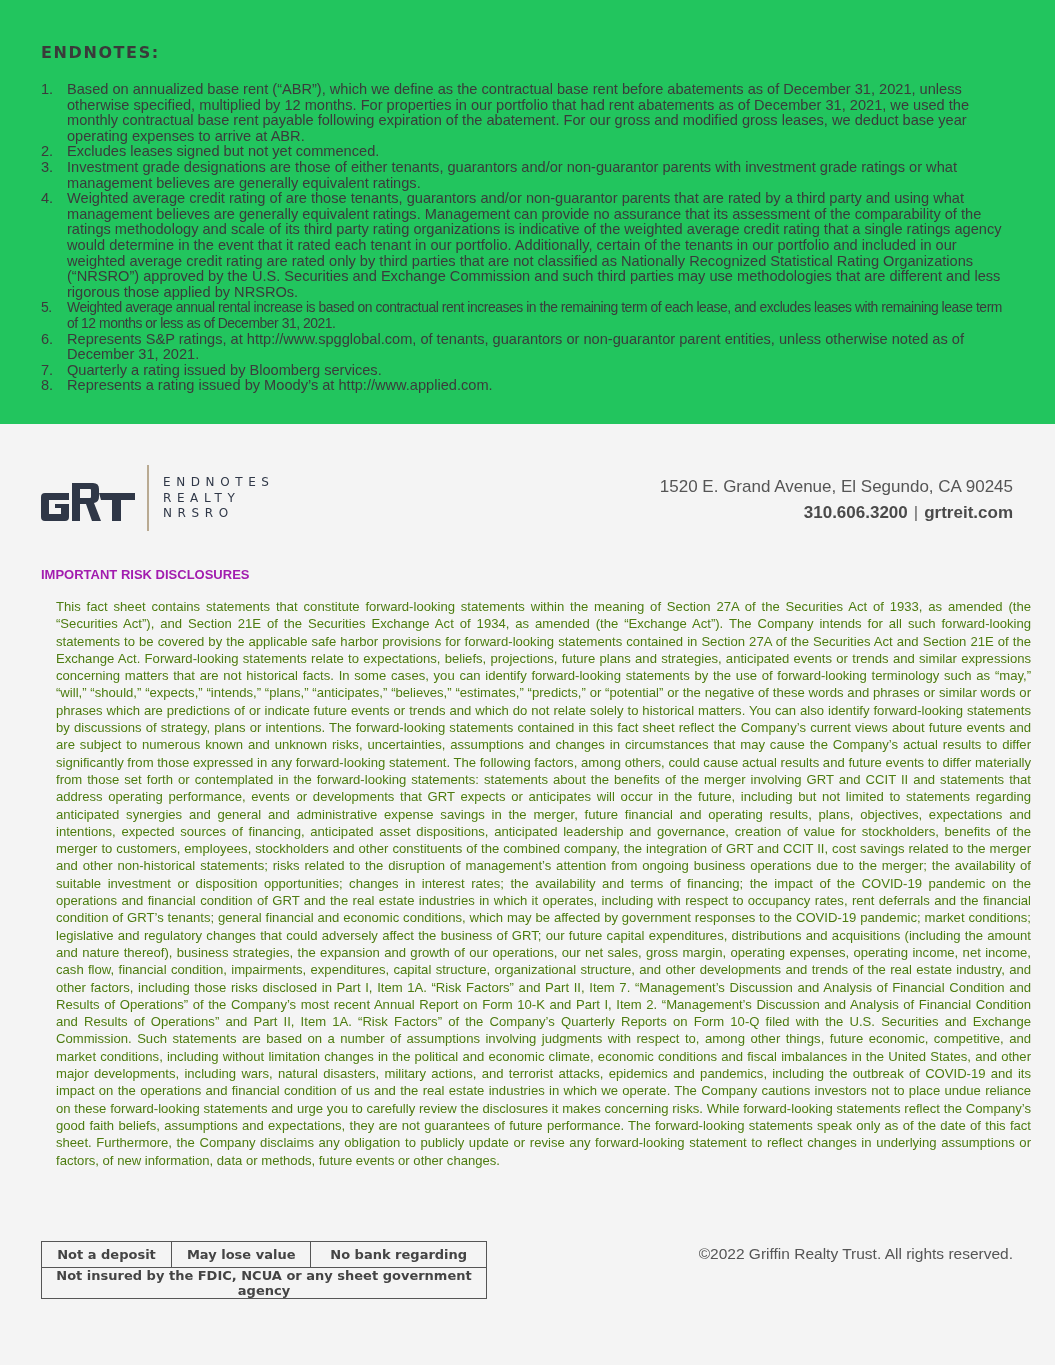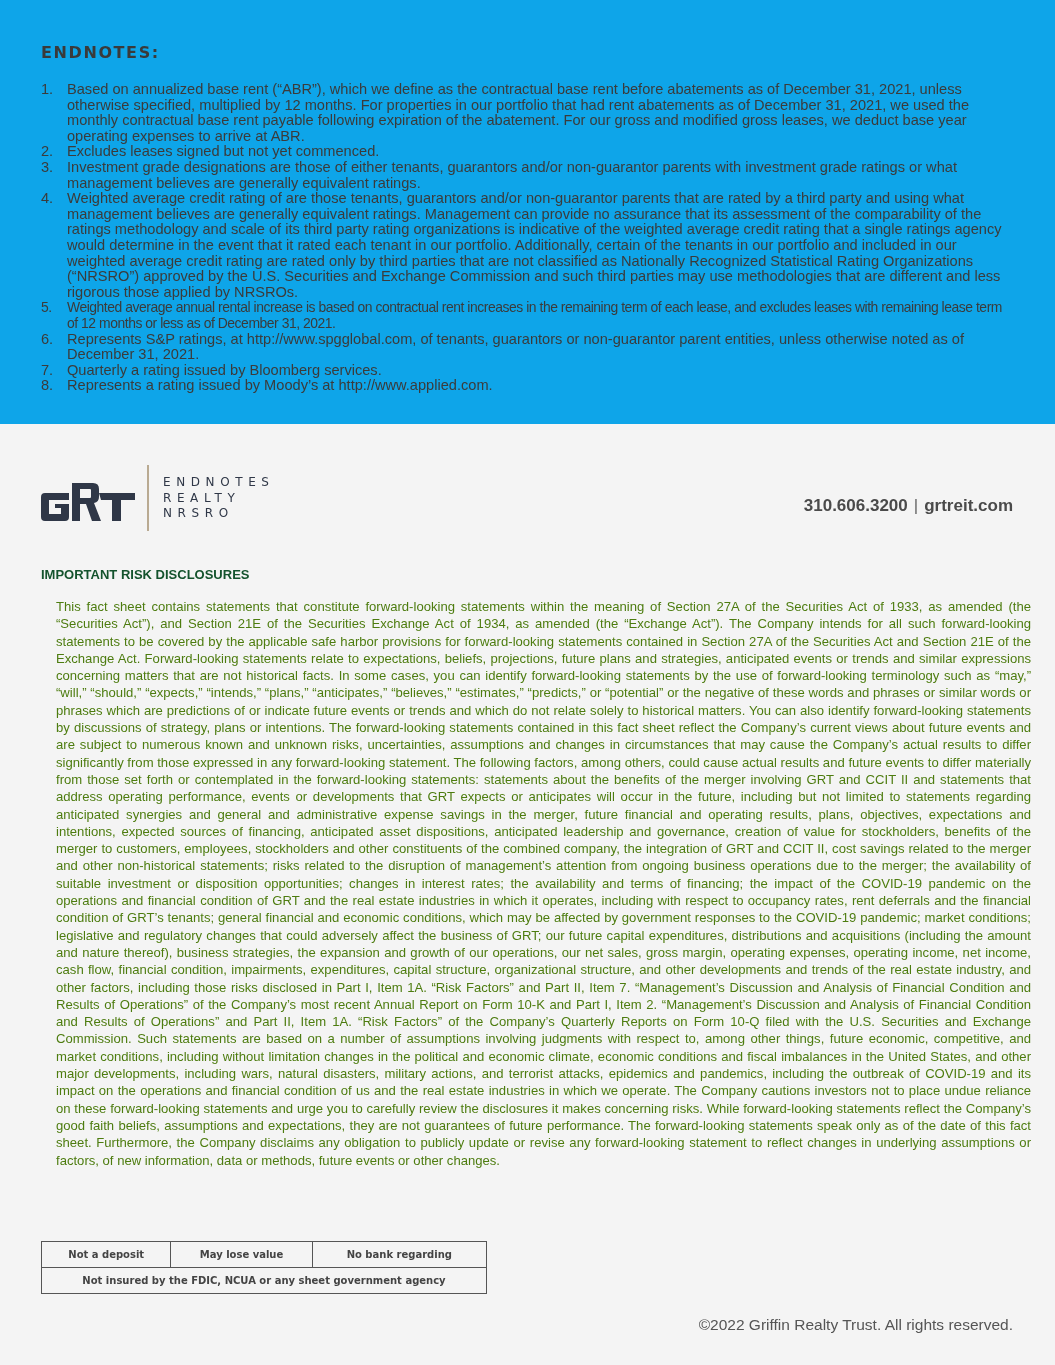--- a/index.html
+++ b/index.html
@@ -1,19 +1,19 @@
 <!DOCTYPE html>
 <html><head>
 <meta charset="utf-8">
 <style>
   * { box-sizing: border-box; margin: 0; padding: 0; }
   html, body { width: 1055px; height: 1365px; background: #ffffff; }
   body { font-family: "DejaVu Sans", sans-serif; color: #3d3d3d; position: relative; overflow: hidden; }
 
-  .top { position: absolute; left: 0; top: 0; width: 1055px; height: 424px; background: #0ea5e9; }
+  .top { position: absolute; left: 0; top: 0; width: 1055px; height: 424px; background: #22c55e; }
   .endnotes-title {
     position: absolute; left: 41px; top: 43px;
     font-family: "DejaVu Sans", sans-serif; font-weight: bold;
     font-size: 16px; letter-spacing: 1.6px; color: #3a3a3a;
   }
   .endnotes-list {
     position: absolute; left: 41px; top: 82px; width: 975px;
     list-style: none;
     font-family: "Liberation Sans", sans-serif; font-size: 14.6px; line-height: 15.6px; color: #3b3b3b;
   }
@@ -27,34 +27,34 @@
   .logo svg { position: absolute; left: 0; top: 18px; }
   .logo-divider { position: absolute; left: 106px; top: 0; width: 1.5px; height: 66px; background: #b9aa92; }
   .logo-text {
     position: absolute; left: 122px; top: 10px;
     font-family: "DejaVu Sans", sans-serif; font-size: 12px; line-height: 15.5px;
     letter-spacing: 5.6px; color: #2f3747;
   }
 
   .contact { position: absolute; right: 42px; top: 476px; text-align: right; font-family: "Liberation Sans", sans-serif; color: #555; }
   .contact .address { font-size: 17px; line-height: 22px; }
-  .contact .line2 { font-size: 17px; line-height: 22px; margin-top: 19px; font-weight: bold; color: #4a4a4a; }
+  .contact .line2 { font-size: 17px; line-height: 22px; margin-top: 4px; font-weight: bold; color: #4a4a4a; }
   .contact .sep { font-weight: normal; margin: 0 6px; color: #666; }
 
-  .risk-title { position: absolute; left: 41px; top: 567px; font-family: "Liberation Sans", sans-serif; font-weight: bold; font-size: 13px; color: #14532d; }
+  .risk-title { position: absolute; left: 41px; top: 567px; font-family: "Liberation Sans", sans-serif; font-weight: bold; font-size: 13px; color: #a21caf; }
   .risk-body {
     position: absolute; left: 56px; top: 598px; width: 975px;
     font-family: "Liberation Sans", sans-serif; font-size: 13.1px; line-height: 17.3px; color: #4d7c0f;
     text-align: justify; text-align-last: left;
   }
 
-  .badge-table { position: absolute; left: 41px; top: 1241px; width: 446px; border-collapse: collapse; font-family: "DejaVu Sans", sans-serif; font-weight: bold; font-size: 10px; color: #444; }
+  .badge-table { position: absolute; left: 41px; top: 1241px; width: 446px; border-collapse: collapse; font-family: "DejaVu Sans", sans-serif; font-weight: bold; font-size: 13px; color: #444; }
   .badge-table td { border: 1px solid #555; text-align: center; height: 26px; padding: 0 4px; }
 
-  .copyright { position: absolute; right: 42px; top: 1316px; font-family: "Liberation Sans", sans-serif; font-size: 15.5px; color: #555; }
+  .copyright { position: absolute; right: 42px; top: 1245px; font-family: "Liberation Sans", sans-serif; font-size: 15.5px; color: #555; }
 </style>
 </head>
 <body>
 
 <div class="top">
   <h2 class="endnotes-title">ENDNOTES:</h2>
   <ol class="endnotes-list">
     <li><span class="num">1.</span><span>Based on annualized base rent (“ABR”), which we define as the contractual base rent before abatements as of December 31, 2021, unless otherwise specified, multiplied by 12 months. For properties in our portfolio that had rent abatements as of December 31, 2021, we used the monthly contractual base rent payable following expiration of the abatement. For our gross and modified gross leases, we deduct base year operating expenses to arrive at ABR.</span></li>
     <li><span class="num">2.</span><span>Excludes leases signed but not yet commenced.</span></li>
     <li><span class="num">3.</span><span>Investment grade designations are those of either tenants, guarantors and/or non-guarantor parents with investment grade ratings or what management believes are generally equivalent ratings.</span></li>
@@ -79,20 +79,21 @@
   </svg>
   <div class="logo-divider"></div>
   <div class="logo-text">
     <div>ENDNOTES</div>
     <div>REALTY</div>
     <div>NRSRO</div>
   </div>
 </div>
 
 <div class="contact">
+  <div class="address">1520 E. Grand Avenue, El Segundo, CA 90245</div>
   <div class="line2">
     <span>310.606.3200</span><span class="sep">|</span><span>grtreit.com</span>
   </div>
 </div>
 
 <h3 class="risk-title">IMPORTANT RISK DISCLOSURES</h3>
 <p class="risk-body">This fact sheet contains statements that constitute forward-looking statements within the meaning of Section 27A of the Securities Act of 1933, as amended (the “Securities Act”), and Section 21E of the Securities Exchange Act of 1934, as amended (the “Exchange Act”). The Company intends for all such forward-looking statements to be covered by the applicable safe harbor provisions for forward-looking statements contained in Section 27A of the Securities Act and Section 21E of the Exchange Act. Forward-looking statements relate to expectations, beliefs, projections, future plans and strategies, anticipated events or trends and similar expressions concerning matters that are not historical facts. In some cases, you can identify forward-looking statements by the use of forward-looking terminology such as “may,” “will,” “should,” “expects,” “intends,” “plans,” “anticipates,” “believes,” “estimates,” “predicts,” or “potential” or the negative of these words and phrases or similar words or phrases which are predictions of or indicate future events or trends and which do not relate solely to historical matters. You can also identify forward-looking statements by discussions of strategy, plans or intentions. The forward-looking statements contained in this fact sheet reflect the Company’s current views about future events and are subject to numerous known and unknown risks, uncertainties, assumptions and changes in circumstances that may cause the Company’s actual results to differ significantly from those expressed in any forward-looking statement. The following factors, among others, could cause actual results and future events to differ materially from those set forth or contemplated in the forward-looking statements: statements about the benefits of the merger involving GRT and CCIT II and statements that address operating performance, events or developments that GRT expects or anticipates will occur in the future, including but not limited to statements regarding anticipated synergies and general and administrative expense savings in the merger, future financial and operating results, plans, objectives, expectations and intentions, expected sources of financing, anticipated asset dispositions, anticipated leadership and governance, creation of value for stockholders, benefits of the merger to customers, employees, stockholders and other constituents of the combined company, the integration of GRT and CCIT II, cost savings related to the merger and other non-historical statements; risks related to the disruption of management’s attention from ongoing business operations due to the merger; the availability of suitable investment or disposition opportunities; changes in interest rates; the availability and terms of financing; the impact of the COVID-19 pandemic on the operations and financial condition of GRT and the real estate industries in which it operates, including with respect to occupancy rates, rent deferrals and the financial condition of GRT’s tenants; general financial and economic conditions, which may be affected by government responses to the COVID-19 pandemic; market conditions; legislative and regulatory changes that could adversely affect the business of GRT; our future capital expenditures, distributions and acquisitions (including the amount and nature thereof), business strategies, the expansion and growth of our operations, our net sales, gross margin, operating expenses, operating income, net income, cash flow, financial condition, impairments, expenditures, capital structure, organizational structure, and other developments and trends of the real estate industry, and other factors, including those risks disclosed in Part I, Item 1A. “Risk Factors” and Part II, Item 7. “Management’s Discussion and Analysis of Financial Condition and Results of Operations” of the Company’s most recent Annual Report on Form 10-K and Part I, Item 2. “Management’s Discussion and Analysis of Financial Condition and Results of Operations” and Part II, Item 1A. “Risk Factors” of the Company’s Quarterly Reports on Form 10-Q filed with the U.S. Securities and Exchange Commission. Such statements are based on a number of assumptions involving judgments with respect to, among other things, future economic, competitive, and market conditions, including without limitation changes in the political and economic climate, economic conditions and fiscal imbalances in the United States, and other major developments, including wars, natural disasters, military actions, and terrorist attacks, epidemics and pandemics, including the outbreak of COVID-19 and its impact on the operations and financial condition of us and the real estate industries in which we operate. The Company cautions investors not to place undue reliance on these forward-looking statements and urge you to carefully review the disclosures it makes concerning risks. While forward-looking statements reflect the Company’s good faith beliefs, assumptions and expectations, they are not guarantees of future performance. The forward-looking statements speak only as of the date of this fact sheet. Furthermore, the Company disclaims any obligation to publicly update or revise any forward-looking statement to reflect changes in underlying assumptions or factors, of new information, data or methods, future events or other changes.</p>
 
 <table class="badge-table">
   <tbody>

